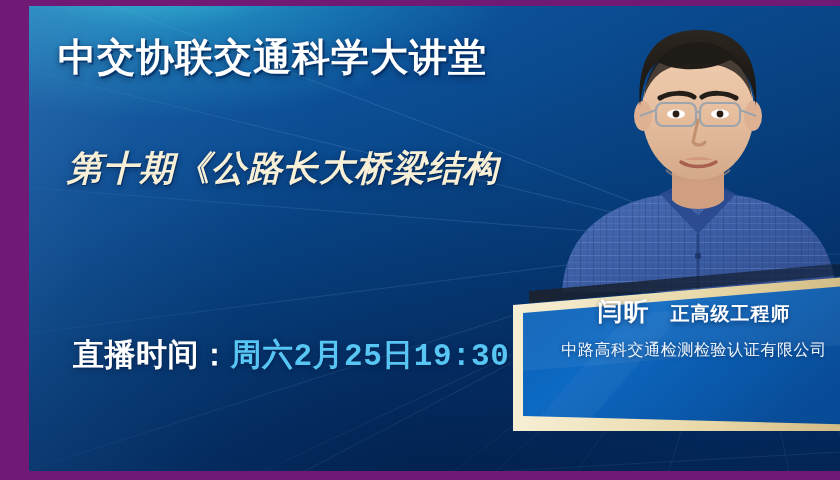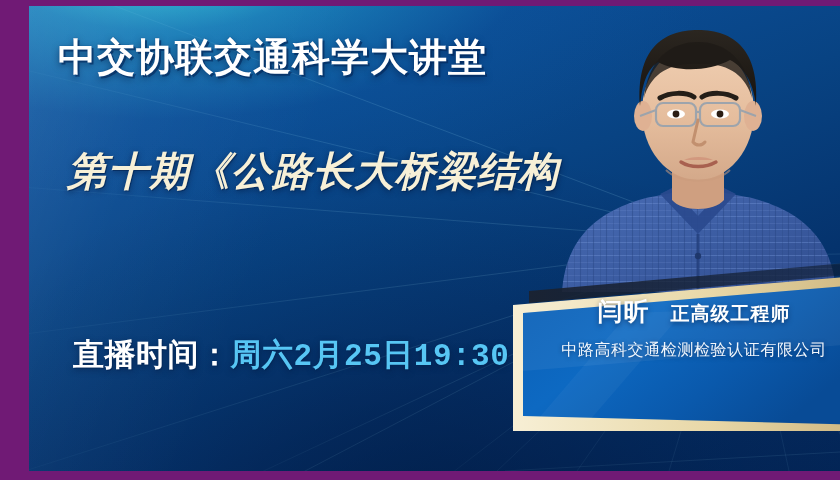--- a/index.html
+++ b/index.html
@@ -75,21 +75,21 @@
       2px 2px 0 rgba(5,40,90,0.65),
       0 3px 7px rgba(0,20,55,0.55);
   }
 
   
   .subtitle {
     position: absolute;
     left: 38px;
     top: 137px;
     width: 520px;
-    font-size: 40px;
+    font-size: 35px;
     font-style: italic;
     font-weight: 700;
     line-height: 1.42;
     color: #f7f0d7;
     letter-spacing: 1px;
     text-shadow:
       1px 1px 0 rgba(6,40,88,0.75),
       0 2px 6px rgba(0,18,52,0.55);
   }
   .subtitle .sub-line { display: block; white-space: nowrap; }

